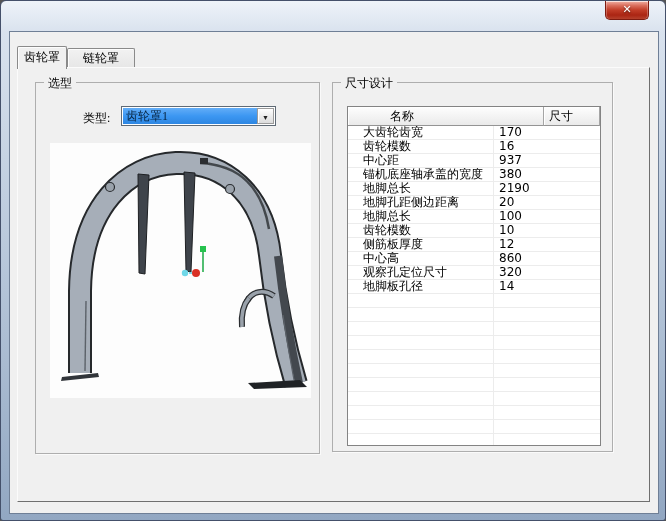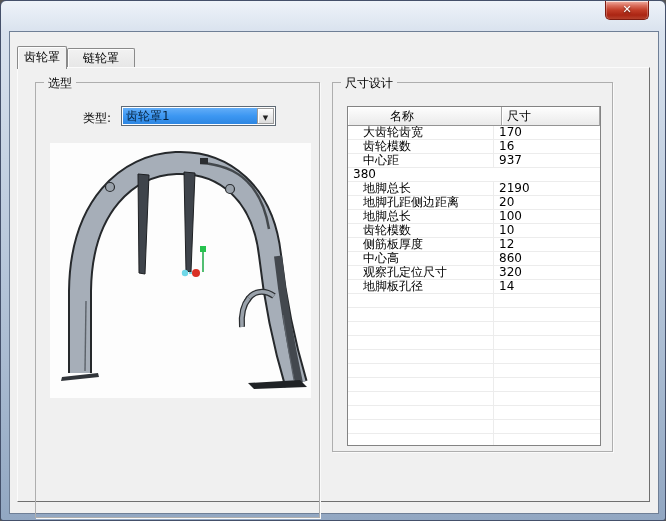--- a/index.html
+++ b/index.html
@@ -36,21 +36,21 @@
     box-shadow:inset 1px 1px 0 #fdfdfd; cursor:pointer; }
   .tab-1 { left:16px; top:45px; width:50px; height:23px; line-height:21px; z-index:3; }
   .tab-2 { left:66px; top:47px; width:68px; height:20px; line-height:19px; z-index:1;
     background:linear-gradient(#f2f2f2,#e6e6e6); }
   .tabpage { position:absolute; left:16px; top:66px; width:633px; height:435px;
     background:#f0f0f0; z-index:2;
     border:1px solid; border-color:#fbfbfb #6f6f6f #6f6f6f #fbfbfb; }
 
   
   .groupbox { position:absolute; border:1px solid #aeaeae; box-shadow:1px 1px 0 #fafafa; }
-  .group-select { left:17px; top:14px; width:285px; height:436px; }
+  .group-select { left:17px; top:14px; width:285px; height:372px;font-family:Liberation Serif, serif; }
   .group-size   { left:314px; top:14px; width:281px; height:370px; }
   .group-label { position:absolute; top:-8px; left:8px; background:#f0f0f0; padding:0 4px; }
 
   
   .type-label { position:absolute; left:47px; top:27px; }
   .combo { position:absolute; left:85px; top:23px; width:155px; height:20px;
     background:#fff; border:1px solid #5f6a75; cursor:pointer; }
   .combo-sel { position:absolute; left:1px; top:1px; bottom:1px; right:18px;
     background:linear-gradient(180deg,#63adf7 0%,#3c97f2 50%,#2d86e2 100%);
     color:#06223d; padding-left:3px; line-height:16px; }
@@ -62,21 +62,21 @@
   
   .preview { position:absolute; left:14px; top:60px; width:261px; height:255px; background:#fdfdfd; }
 
   
   .ptable { position:absolute; left:14px; top:23px; width:254px; height:340px;
     background:#fff; border:1px solid #838383; overflow:hidden; }
   .thead { display:flex; height:19px; }
   .hcell { background:linear-gradient(#fefefe,#eaeaea); border-right:1px solid #a5a5a5;
     border-bottom:1px solid #949494; box-shadow:inset 1px 1px 0 #fff;
     line-height:18px; padding-left:5px; cursor:pointer; }
-  .hcell.c1 { width:154px;padding-left:42px; } .hcell.c2 { flex:1; }
+  .hcell.c1 { width:196px;padding-left:42px; } .hcell.c2 { flex:1; }
   .trow { display:flex; height:14px; line-height:13px; border-bottom:1px solid #ececec; cursor:default; }
   .tcell { overflow:hidden; white-space:nowrap; }
   .tcell.c1 { width:146px; padding-left:15px; border-right:1px solid #ececec; }
   .tcell.c2 { flex:1; padding-left:5px; }
 
   
   .btn { position:absolute; top:467px; height:22px; background:#f0f0f0;
     border:1px solid; border-color:#fdfdfd #6a6a6a #6a6a6a #fdfdfd;
     box-shadow:1px 1px 0 #3c3c3c, inset 1px 1px 0 #fff;
     text-align:center; line-height:20px; cursor:pointer; }
@@ -165,20 +165,21 @@
             </div>
             <div class="trow">
               <div class="tcell c1">齿轮模数</div>
               <div class="tcell c2">16</div>
             </div>
             <div class="trow">
               <div class="tcell c1">中心距</div>
               <div class="tcell c2">937</div>
             </div>
             <div class="trow">
+              <div class="tcell c1">锚机底座轴承盖的宽度</div>
               <div class="tcell c2">380</div>
             </div>
             <div class="trow">
               <div class="tcell c1">地脚总长</div>
               <div class="tcell c2">2190</div>
             </div>
             <div class="trow">
               <div class="tcell c1">地脚孔距侧边距离</div>
               <div class="tcell c2">20</div>
             </div>

